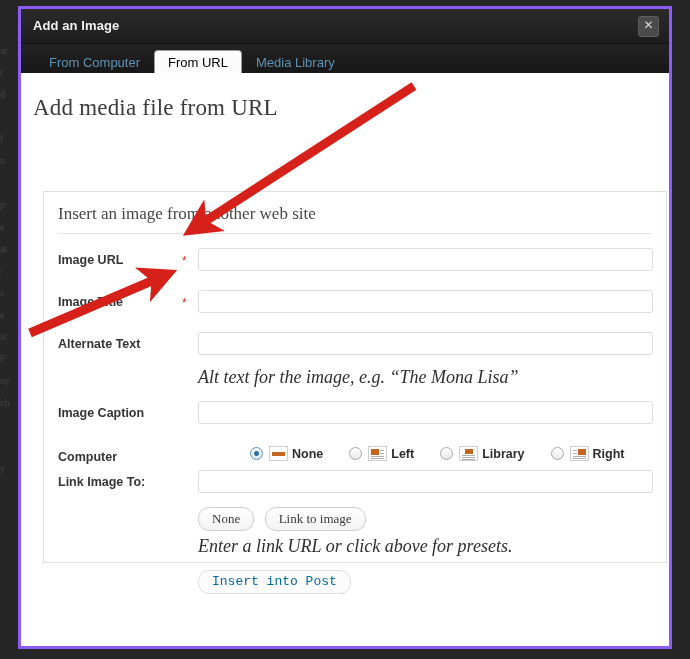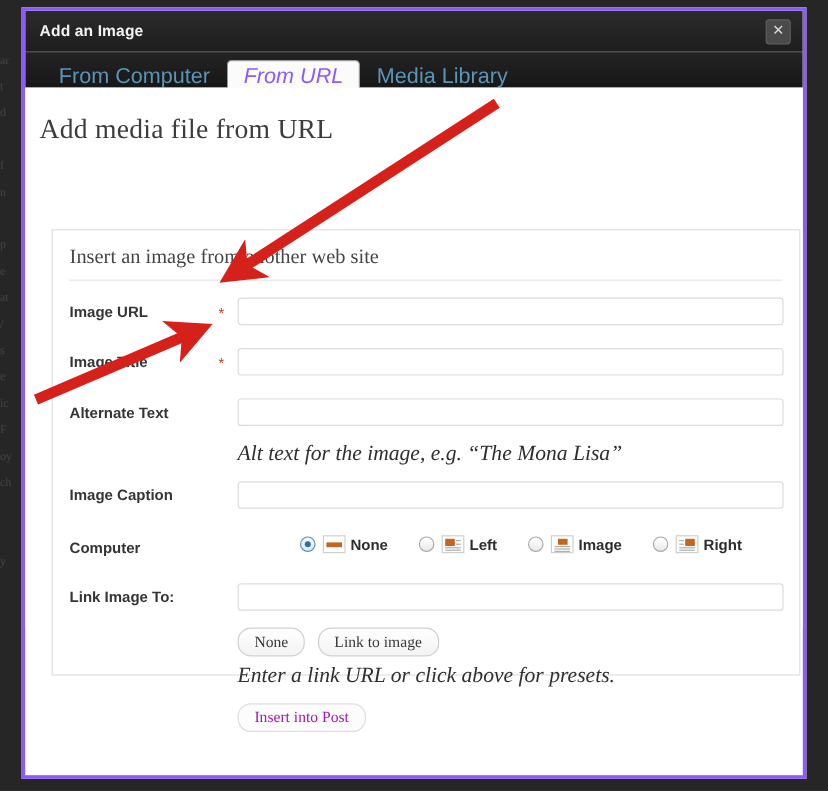--- a/index.html
+++ b/index.html
@@ -89,33 +89,32 @@
     background: #1d1d1d;
     background: linear-gradient(#232323, #171717);
     padding-left: 14px;
     box-sizing: border-box;
   }
   .tab {
     display: inline-block;
     position: relative;
     top: 6px;
     padding: 4px 13px 6px 13px;
-    font-size: 18px;
+    font-size: 13px;
     color: #5d93b5;
     cursor: pointer;
     border: 1px solid transparent;
     border-bottom: none;
     border-radius: 4px 4px 0 0;
     line-height: 16px;
   }
   .tab.active {
     background: #fbfbfb;
-    color: #8b5cf6;
+    color: #000000;
     border-color: #9a9a9a;
-    font-style: italic;
   }
 
   
   #body {
     position: relative;
     background: #fff;
     height: 451px;
     padding: 0;
   }
   #page-title {
@@ -268,24 +267,25 @@
     border: 1px solid #cfcfcf;
     border-radius: 11px;
     background: linear-gradient(#ffffff, #f3f3f3);
     font-family: "Liberation Serif", serif;
     font-size: 13px;
     color: #3a3a3a;
     cursor: pointer;
     line-height: 16px;
   }
   .btn.disabled {
-    color: #a21caf;
+    color: #0369a1;
     border-color: #dedede;
     background: #fcfcfc;
     cursor: default;
+    font-family: Liberation Mono, monospace;
   }
 
   
   #arrows {
     position: absolute;
     left: 0;
     top: 0;
     width: 690px;
     height: 659px;
     pointer-events: none;
@@ -396,40 +396,40 @@
             </span>
 
             <span class="align-opt">
               <span class="radio"></span>
               <span class="al-icon">
                 <b style="left:5px;top:2px;width:8px;height:5px;"></b>
                 <i style="top:8px;"></i>
                 <i style="top:10px;"></i>
                 <i style="top:12px;"></i>
               </span>
-              <span class="al-label">Image</span>
+              <span class="al-label">Library</span>
             </span>
 
             <span class="align-opt" style="margin-right:13px;">
               <span class="radio"></span>
               <span class="al-icon">
                 <b style="right:2px;top:2px;width:8px;height:6px;"></b>
                 <i style="top:3px;right:11px;left:2px;"></i>
                 <i style="top:6px;right:11px;left:2px;"></i>
                 <i style="top:9px;"></i>
                 <i style="top:11px;"></i>
               </span>
               <span class="al-label">Right</span>
             </span>
 
           </span>
         </span>
       </div>
 
-      <div class="row" style="margin-top:16px;">
+      <div class="row" style="">
         <span class="lbl">Link Image To:</span>
         <span class="fld">
           <input class="text" type="text" placeholder="" style="">
         </span>
       </div>
 
       <div class="row" style="margin-top:7px;min-height:24px;">
         <span class="fld" style="left:140px;top:0;">
           <span class="btn">None</span>
           <span class="btn" style="margin-left:6px;">Link to image</span>

